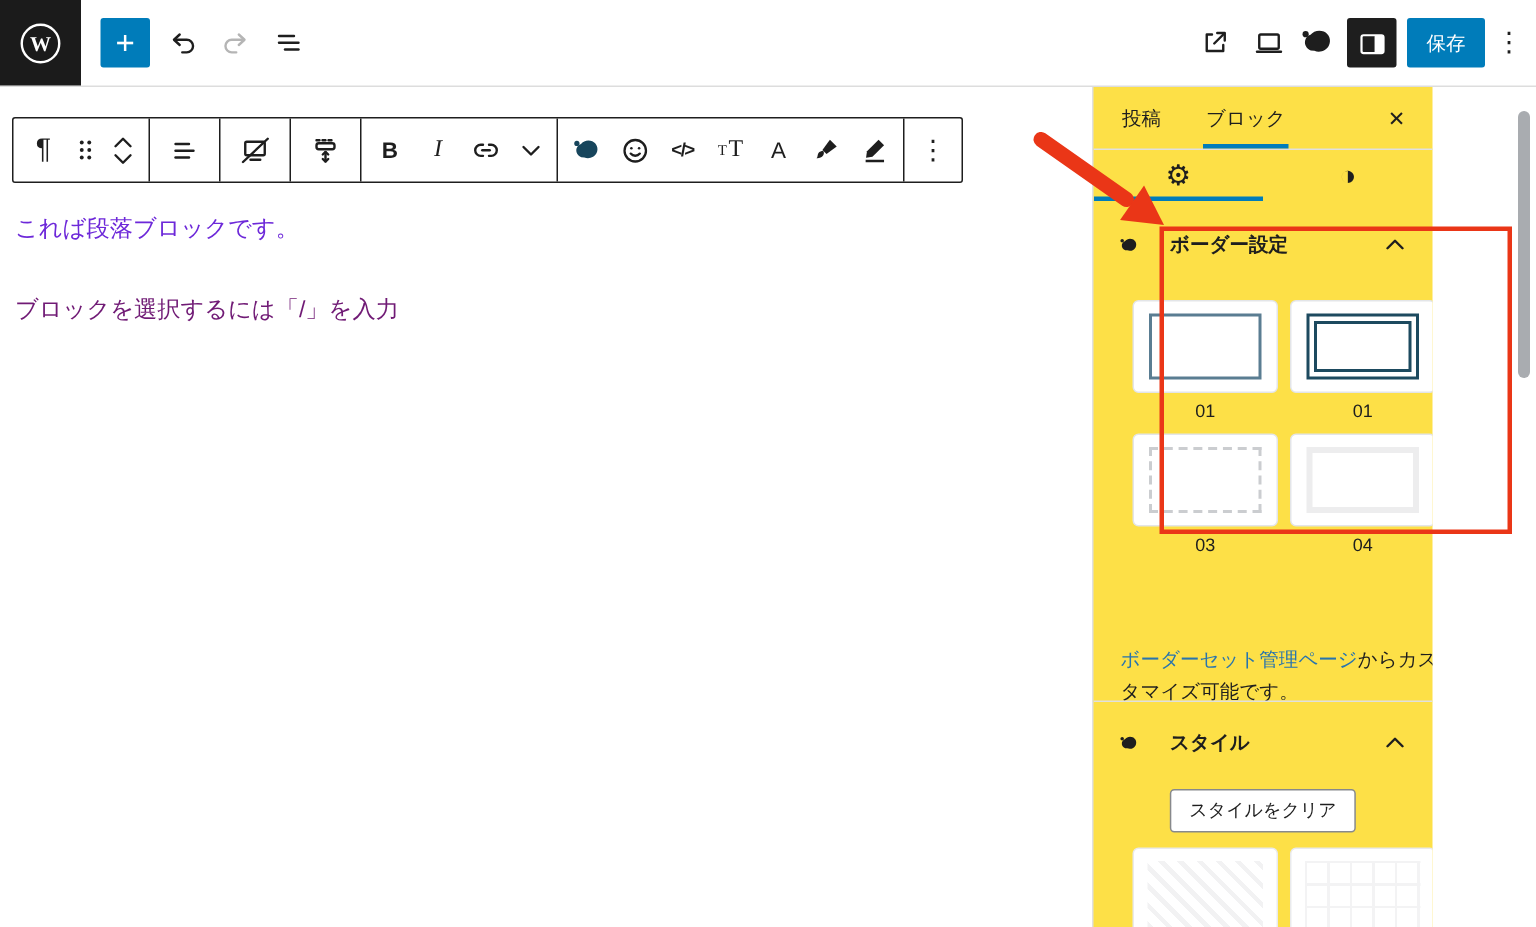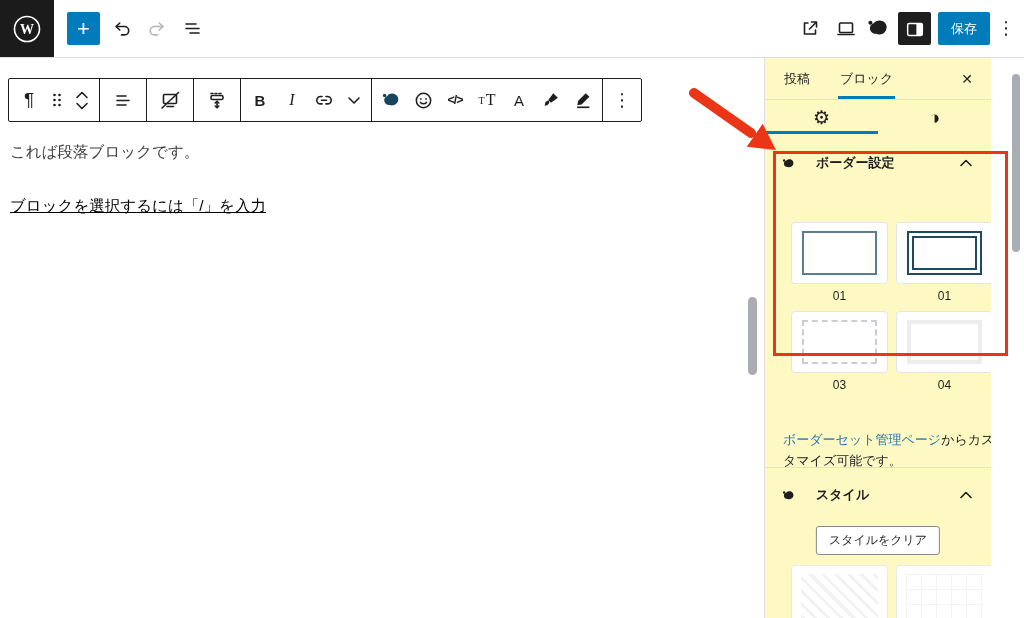--- a/index.html
+++ b/index.html
@@ -33,38 +33,38 @@
   .tb-btn{min-width:32px;height:42px;display:flex;align-items:center;justify-content:center;padding:0 2px;font-size:15px;}
   .tb-btn.para{font-size:19px;min-width:34px;}
   .tb-btn.bold{font-weight:700;}
   .tb-btn.italic{font-style:italic;font-family:"Liberation Serif",serif;font-size:16px;}
   .tb-btn.code{font-size:12.5px;font-weight:600;letter-spacing:-1px;}
   .tb-btn.typo{font-family:"Liberation Serif",serif;}
   .tb-btn.typo .small{font-size:10px;margin-right:1px;}
   .tb-btn.typo .large{font-size:16px;}
   .tb-btn.a-btn{font-size:15px;}
   .move-stack{display:flex;flex-direction:column;gap:3px;align-items:center;justify-content:center;min-width:28px;}
-  .para-text{position:absolute;left:10px;top:68px;font-size:15.5px;color:#404040;cursor:text;}
-  .para-placeholder{position:absolute;left:10px;top:122px;font-size:15.5px;color:#000000;cursor:text;text-decoration:underline;}
+  .para-text{position:absolute;left:10px;top:68px;font-size:15.5px;color:#6d28d9;cursor:text;}
+  .para-placeholder{position:absolute;left:10px;top:122px;font-size:15.5px;color:#701a75;cursor:text;}
   .content-scroll{position:absolute;left:748px;top:297px;width:9px;height:78px;border-radius:5px;background:#a9acb0;}
 
   
-  .sidebar{position:absolute;left:764px;top:58px;width:227px;height:560px;background:#fef9c3;border-left:1px solid #e0e0e0;box-sizing:border-box;overflow:hidden;}
+  .sidebar{position:absolute;left:728px;top:58px;width:227px;height:560px;background:#fde047;border-left:1px solid #e0e0e0;box-sizing:border-box;overflow:hidden;}
   .sb-tabs{position:absolute;left:0;top:0;width:100%;height:42px;border-bottom:1px solid #e0e0e0;box-sizing:border-box;display:flex;align-items:stretch;padding-left:17px;gap:26px;}
   .sb-tab{display:flex;align-items:center;font-size:13px;height:100%;padding:0 2px;}
   .sb-tab.active{box-shadow:inset 0 -3px 0 var(--accent,#007cba);font-weight:400;}
   .sb-close{position:absolute;right:12px;top:9px;width:24px;height:24px;font-size:14px;display:flex;align-items:center;justify-content:center;}
   .icon-tabs{position:absolute;left:0;top:42px;width:100%;height:34px;display:flex;}
   .icon-tab{flex:1;display:flex;align-items:center;justify-content:center;}
   .icon-tab.active{box-shadow:inset 0 -3px 0 var(--accent,#007cba);}
   .icon-tab .glyph{font-size:19px;line-height:1;}
   .panel-header{position:absolute;left:16px;right:14px;height:24px;display:flex;align-items:center;gap:20px;}
   .panel-header .title{font-size:13px;font-weight:700;}
   .panel-header .collapse{margin-left:auto;width:22px;height:22px;display:flex;align-items:center;justify-content:center;}
-  .preset-grid{position:absolute;left:26px;top:142px;display:grid;grid-template-columns:97px 97px;column-gap:8px;row-gap:8px;margin-top:22px;}
+  .preset-grid{position:absolute;left:26px;top:142px;display:grid;grid-template-columns:97px 97px;column-gap:8px;row-gap:8px;}
   .preset-cell{width:97px;}
   .preset{position:relative;width:97px;height:62px;background:#fff;border:1px solid #e3e5e8;border-radius:4px;box-sizing:border-box;display:block;}
   .preset .inner{position:absolute;left:10px;right:10px;top:8px;bottom:8px;box-sizing:border-box;}
   .p1 .inner{border:2px solid var(--preset-thin,#5a7d92);}
   .p2 .inner{border:7px double var(--preset-double,#1d4a5f);}
   .p3 .inner{border:2px dashed #cbcdd0;}
   .p4 .inner{border:4px solid #ededee;}
   .preset-label{text-align:center;font-size:12px;margin-top:5px;color:#1e1e1e;}
   .clear-btn{display:block;position:absolute;left:50%;transform:translateX(-50%);border:1px solid #87898c;border-radius:3px;background:#fff;font-size:12px;padding:5px 12px;color:#1e1e1e;white-space:nowrap;}
   .note{position:absolute;left:18px;top:358px;width:224px;font-size:13px;line-height:1.65;color:#1e1e1e;}

